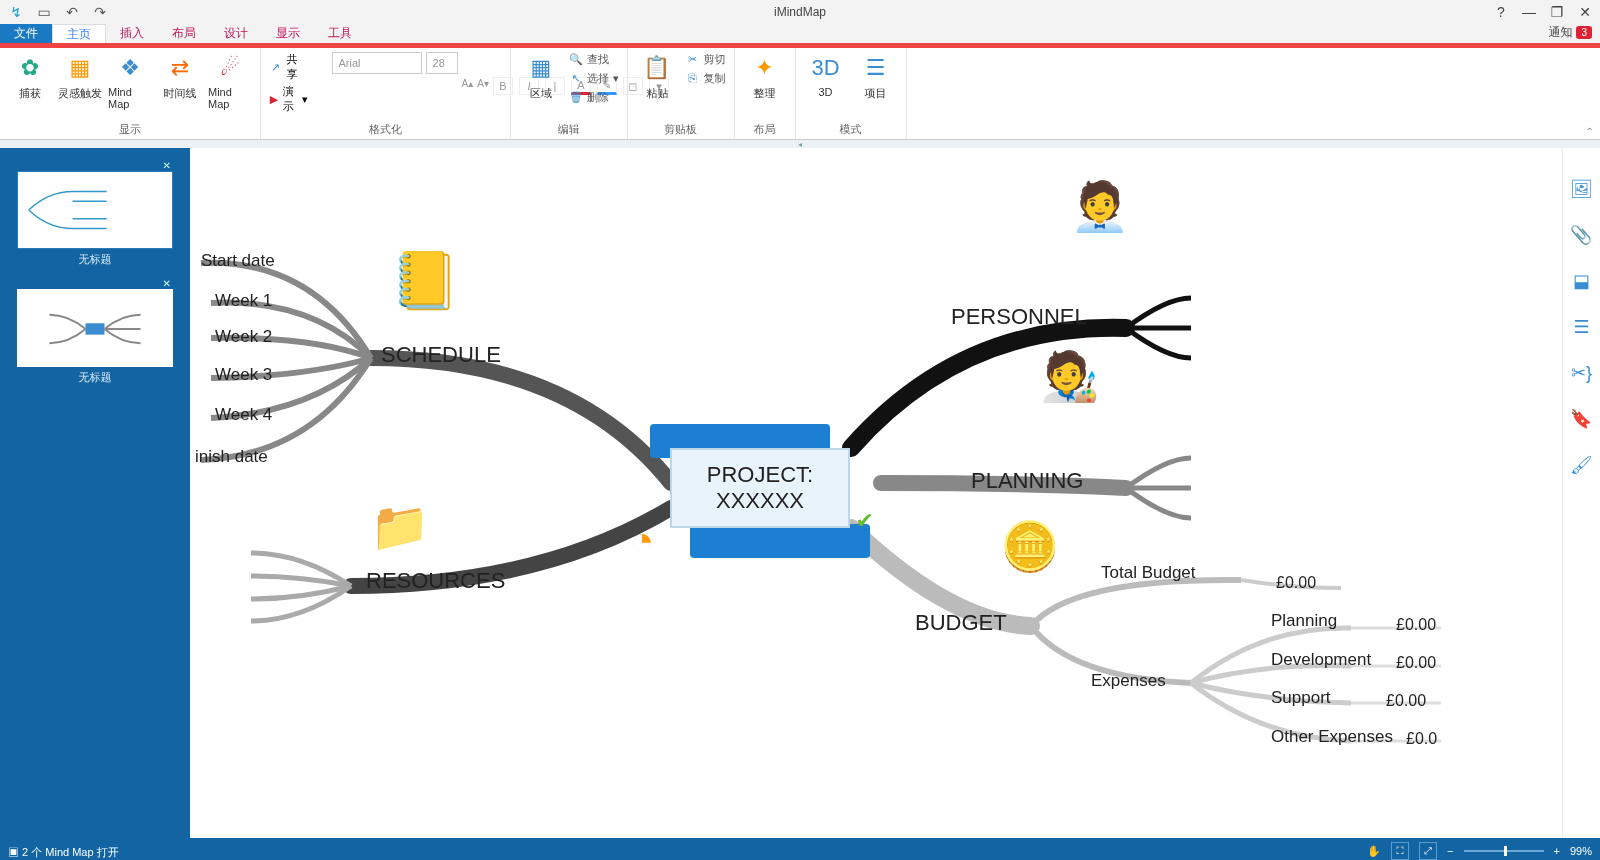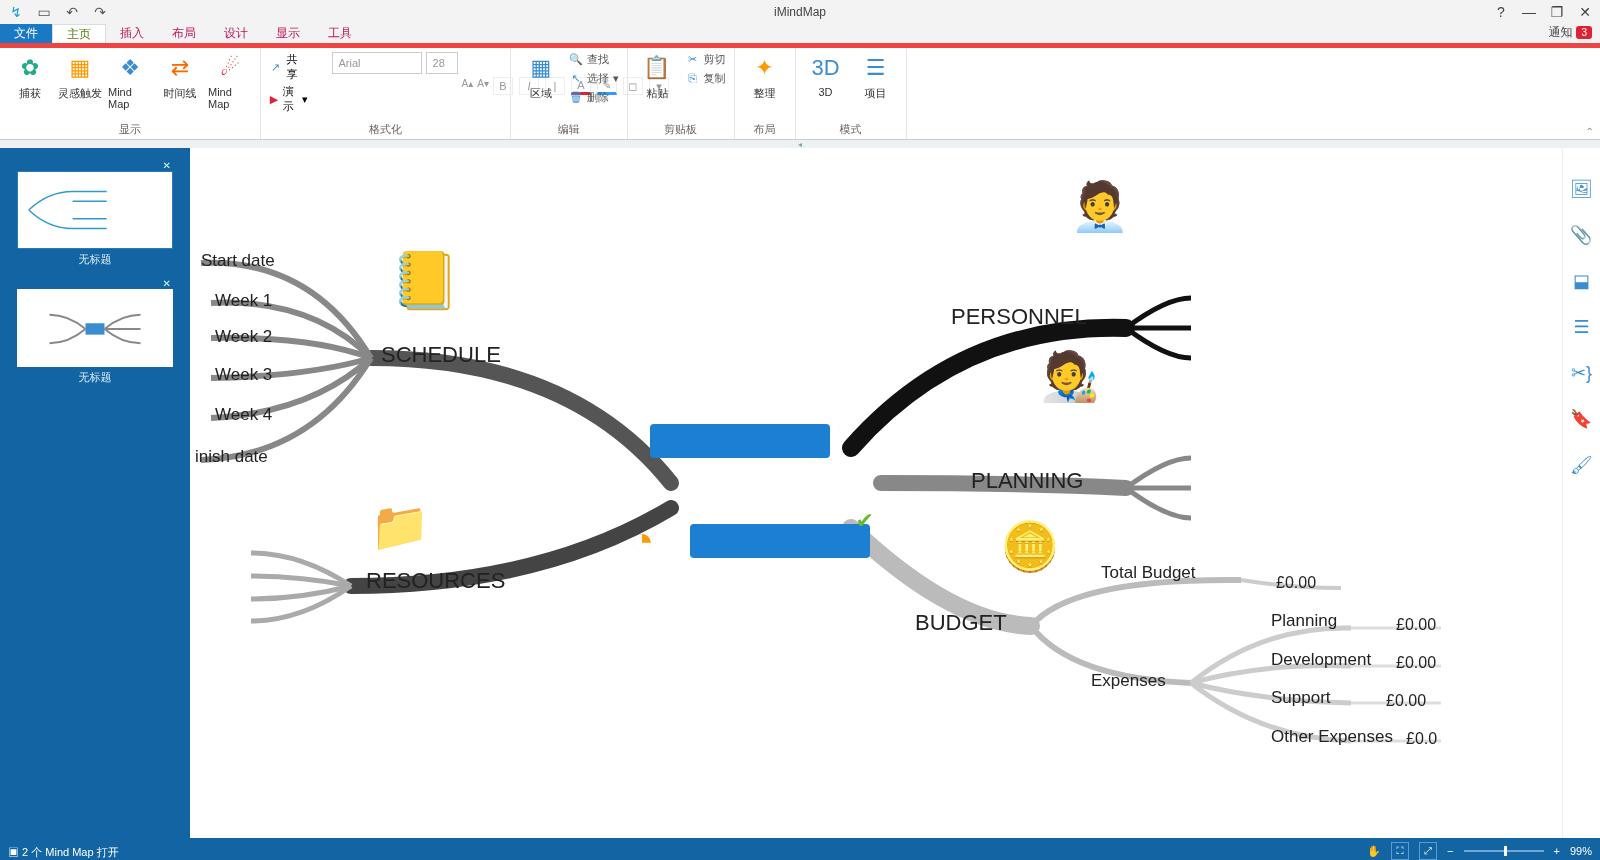--- a/index.html
+++ b/index.html
@@ -10,21 +10,21 @@
 .titlebar .qat { display: flex; align-items: center; gap: 8px; padding-left: 6px; }
 .titlebar .qat span { width: 20px; height: 18px; display: inline-flex; align-items: center; justify-content: center; font-size: 14px; color: #555; }
 .titlebar .title { position: absolute; left: 50%; transform: translateX(-50%); font-size: 12px; color: #444; }
 .titlebar .win-controls { position: absolute; right: 6px; display: flex; gap: 10px; font-size: 14px; color: #444; }
 .titlebar .win-controls span { width: 18px; text-align: center; }
 
 
 .tabrow { height: 24px; background: #f3f3f3; display: flex; align-items: stretch; border-bottom: 5px solid #ef4444; position: relative; }
 .tabrow .tab { padding: 0 14px; font-size: 12px; display: flex; align-items: center; color: #be185d; cursor: default; }
 .tabrow .tab.file { background: #1979c3; color: #fff; }
-.tabrow .tab.active { background: #fff; border: 1px solid #ddd; border-bottom: none; color: #4d7c0f; }
+.tabrow .tab.active { background: #fff; border: 1px solid #ddd; border-bottom: none; color: #3b82f6; }
 .tabrow .notify { position: absolute; right: 8px; font-size: 12px; color: #444; display: flex; align-items: center; gap: 4px; }
 .tabrow .notify .badge { background: #d23; color: #fff; font-size: 10px; padding: 1px 5px; border-radius: 3px; }
 
 
 .ribbon { height: 92px; background: #fff; border-bottom: 1px solid #ccc; display: flex; position: relative; }
 .ribbon .group { border-right: 1px solid #e5e5e5; padding: 4px 8px 0 8px; display: flex; flex-direction: column; position: relative; }
 .ribbon .group .items { display: flex; gap: 6px; flex: 1; }
 .ribbon .group .label { font-size: 11px; color: #666; text-align: center; padding: 2px 0; }
 .ribbon .bigbtn { width: 44px; display: flex; flex-direction: column; align-items: center; font-size: 11px; color: #333; gap: 2px; }
 .ribbon .bigbtn .ico { width: 32px; height: 32px; display: flex; align-items: center; justify-content: center; font-size: 22px; color: #3a8dd0; }
@@ -339,20 +339,24 @@
         <text class="leaf-label" x="1080" y="555">Support</text>
         <text class="value-label" x="1195" y="558">£0.00</text>
         <text class="leaf-label" x="1080" y="594">Other Expenses</text>
         <text class="value-label" x="1215" y="596">£0.0</text>
       </svg>
 
       
       <div class="central-box" style="left:460px; top:276px;">
         <div class="bubble b1"></div>
         <div class="bubble b2"></div>
+        <div class="inner">
+          <span>PROJECT:</span>
+          <span>XXXXXX</span>
+        </div>
         <span class="check">✔</span>
       </div>
 
       
       <div class="deco" style="left:200px; top:100px; font-size:56px;">📒</div>
       <div class="deco" style="left:180px; top:350px; color:#8b3;">📁</div>
       <div class="deco" style="left:440px; top:370px; color:#f90; font-size:40px;">◔</div>
       <div class="deco" style="left:880px; top:30px;">🧑‍💼</div>
       <div class="deco" style="left:850px; top:200px;">🧑‍🎨</div>
       <div class="deco" style="left:810px; top:370px; color:#c80;">🪙</div>

